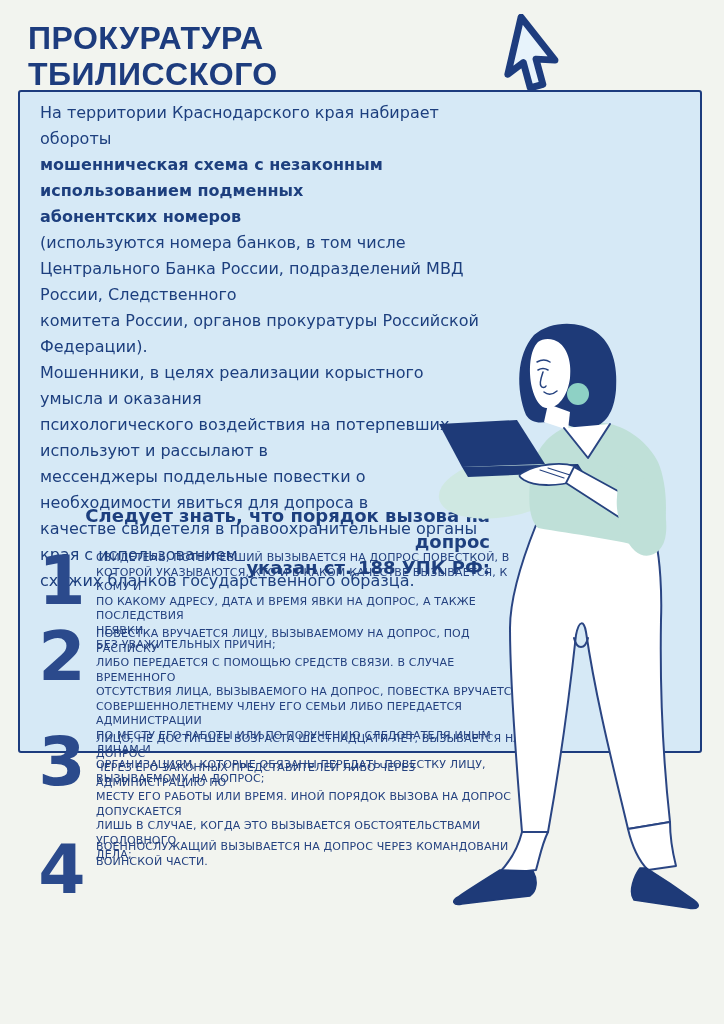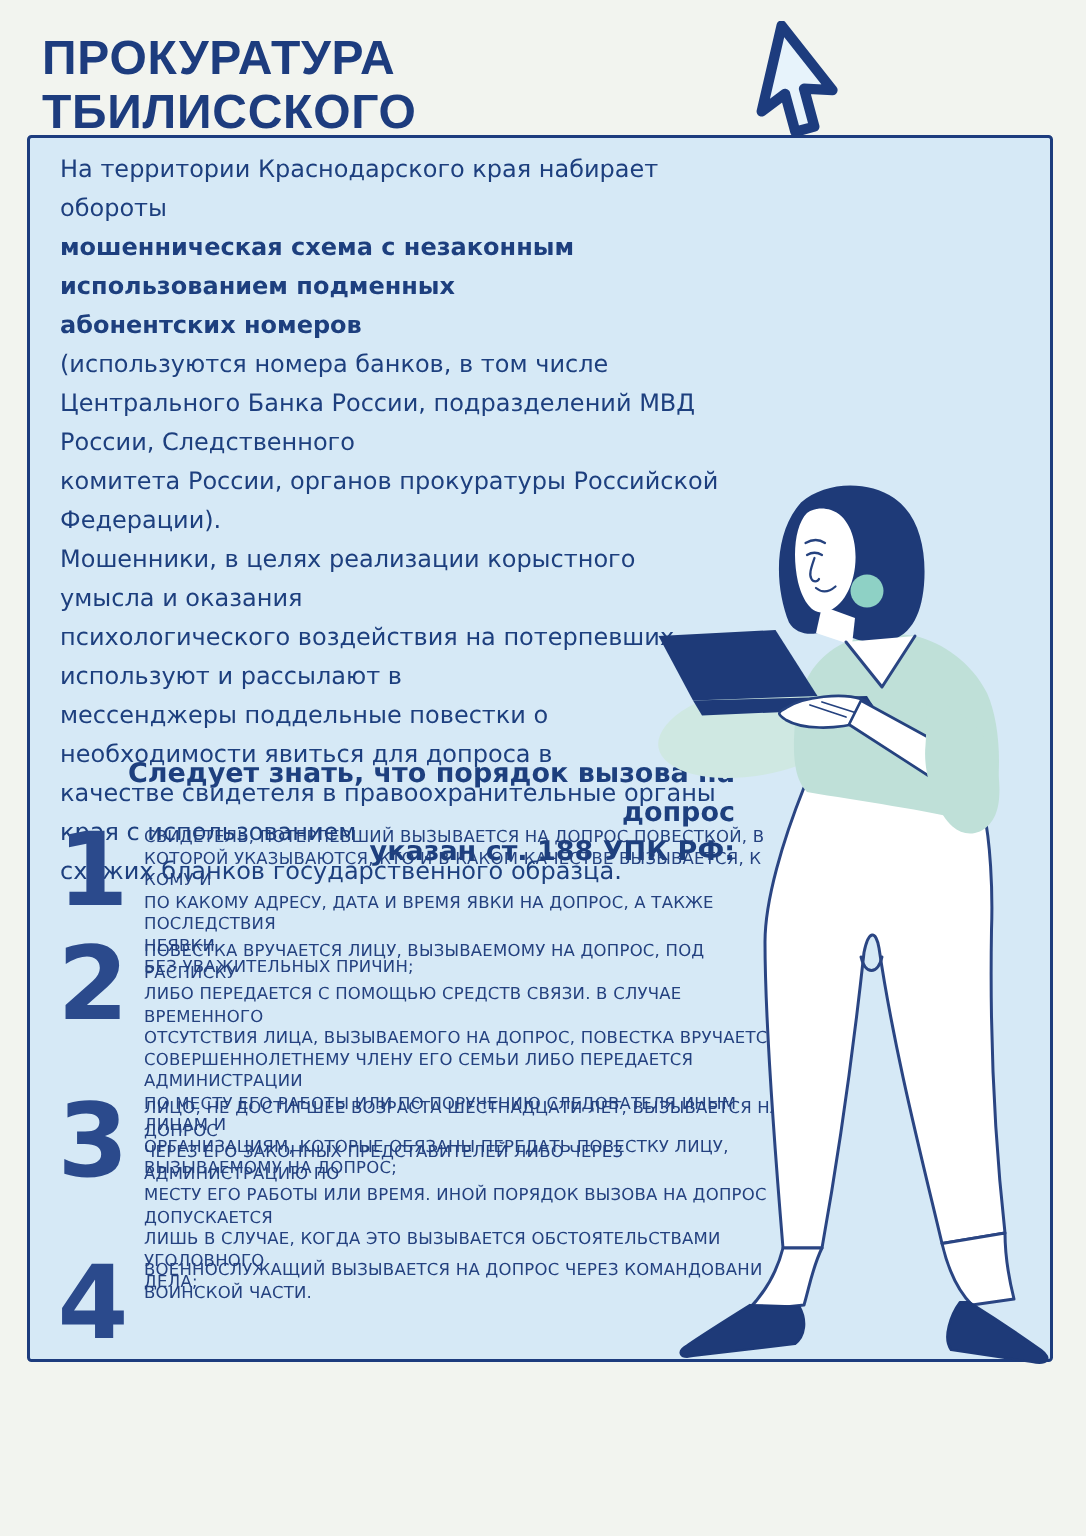--- a/index.html
+++ b/index.html
@@ -9,21 +9,21 @@
     background:#f2f4ef;font-family:"Liberation Sans",sans-serif;
   }
   .title{
     position:absolute;left:28px;top:20px;width:480px;margin:0;
     font-family:"Liberation Sans",sans-serif;font-weight:bold;
     font-size:32px;line-height:36px;letter-spacing:.5px;
     color:#1d3c7e;white-space:pre-line;
   }
   .cursor-icon{position:absolute;left:498px;top:14px;}
   .card{
-    position:absolute;left:18px;top:90px;width:684px;height:818px;
+    position:absolute;left:18px;top:90px;width:684px;height:663px;
     background:#d6e9f6;border:2px solid #1d3c7e;border-radius:3px;
     box-sizing:border-box;
   }
   .intro{
     position:absolute;left:20px;top:8px;width:440px;margin:0;
     font-family:"DejaVu Sans",sans-serif;font-size:16px;line-height:26px;
     color:#1d3f7e;white-space:pre-line;
   }
   .intro .hl{font-weight:bold;white-space:pre-line;}
   .section-heading{

